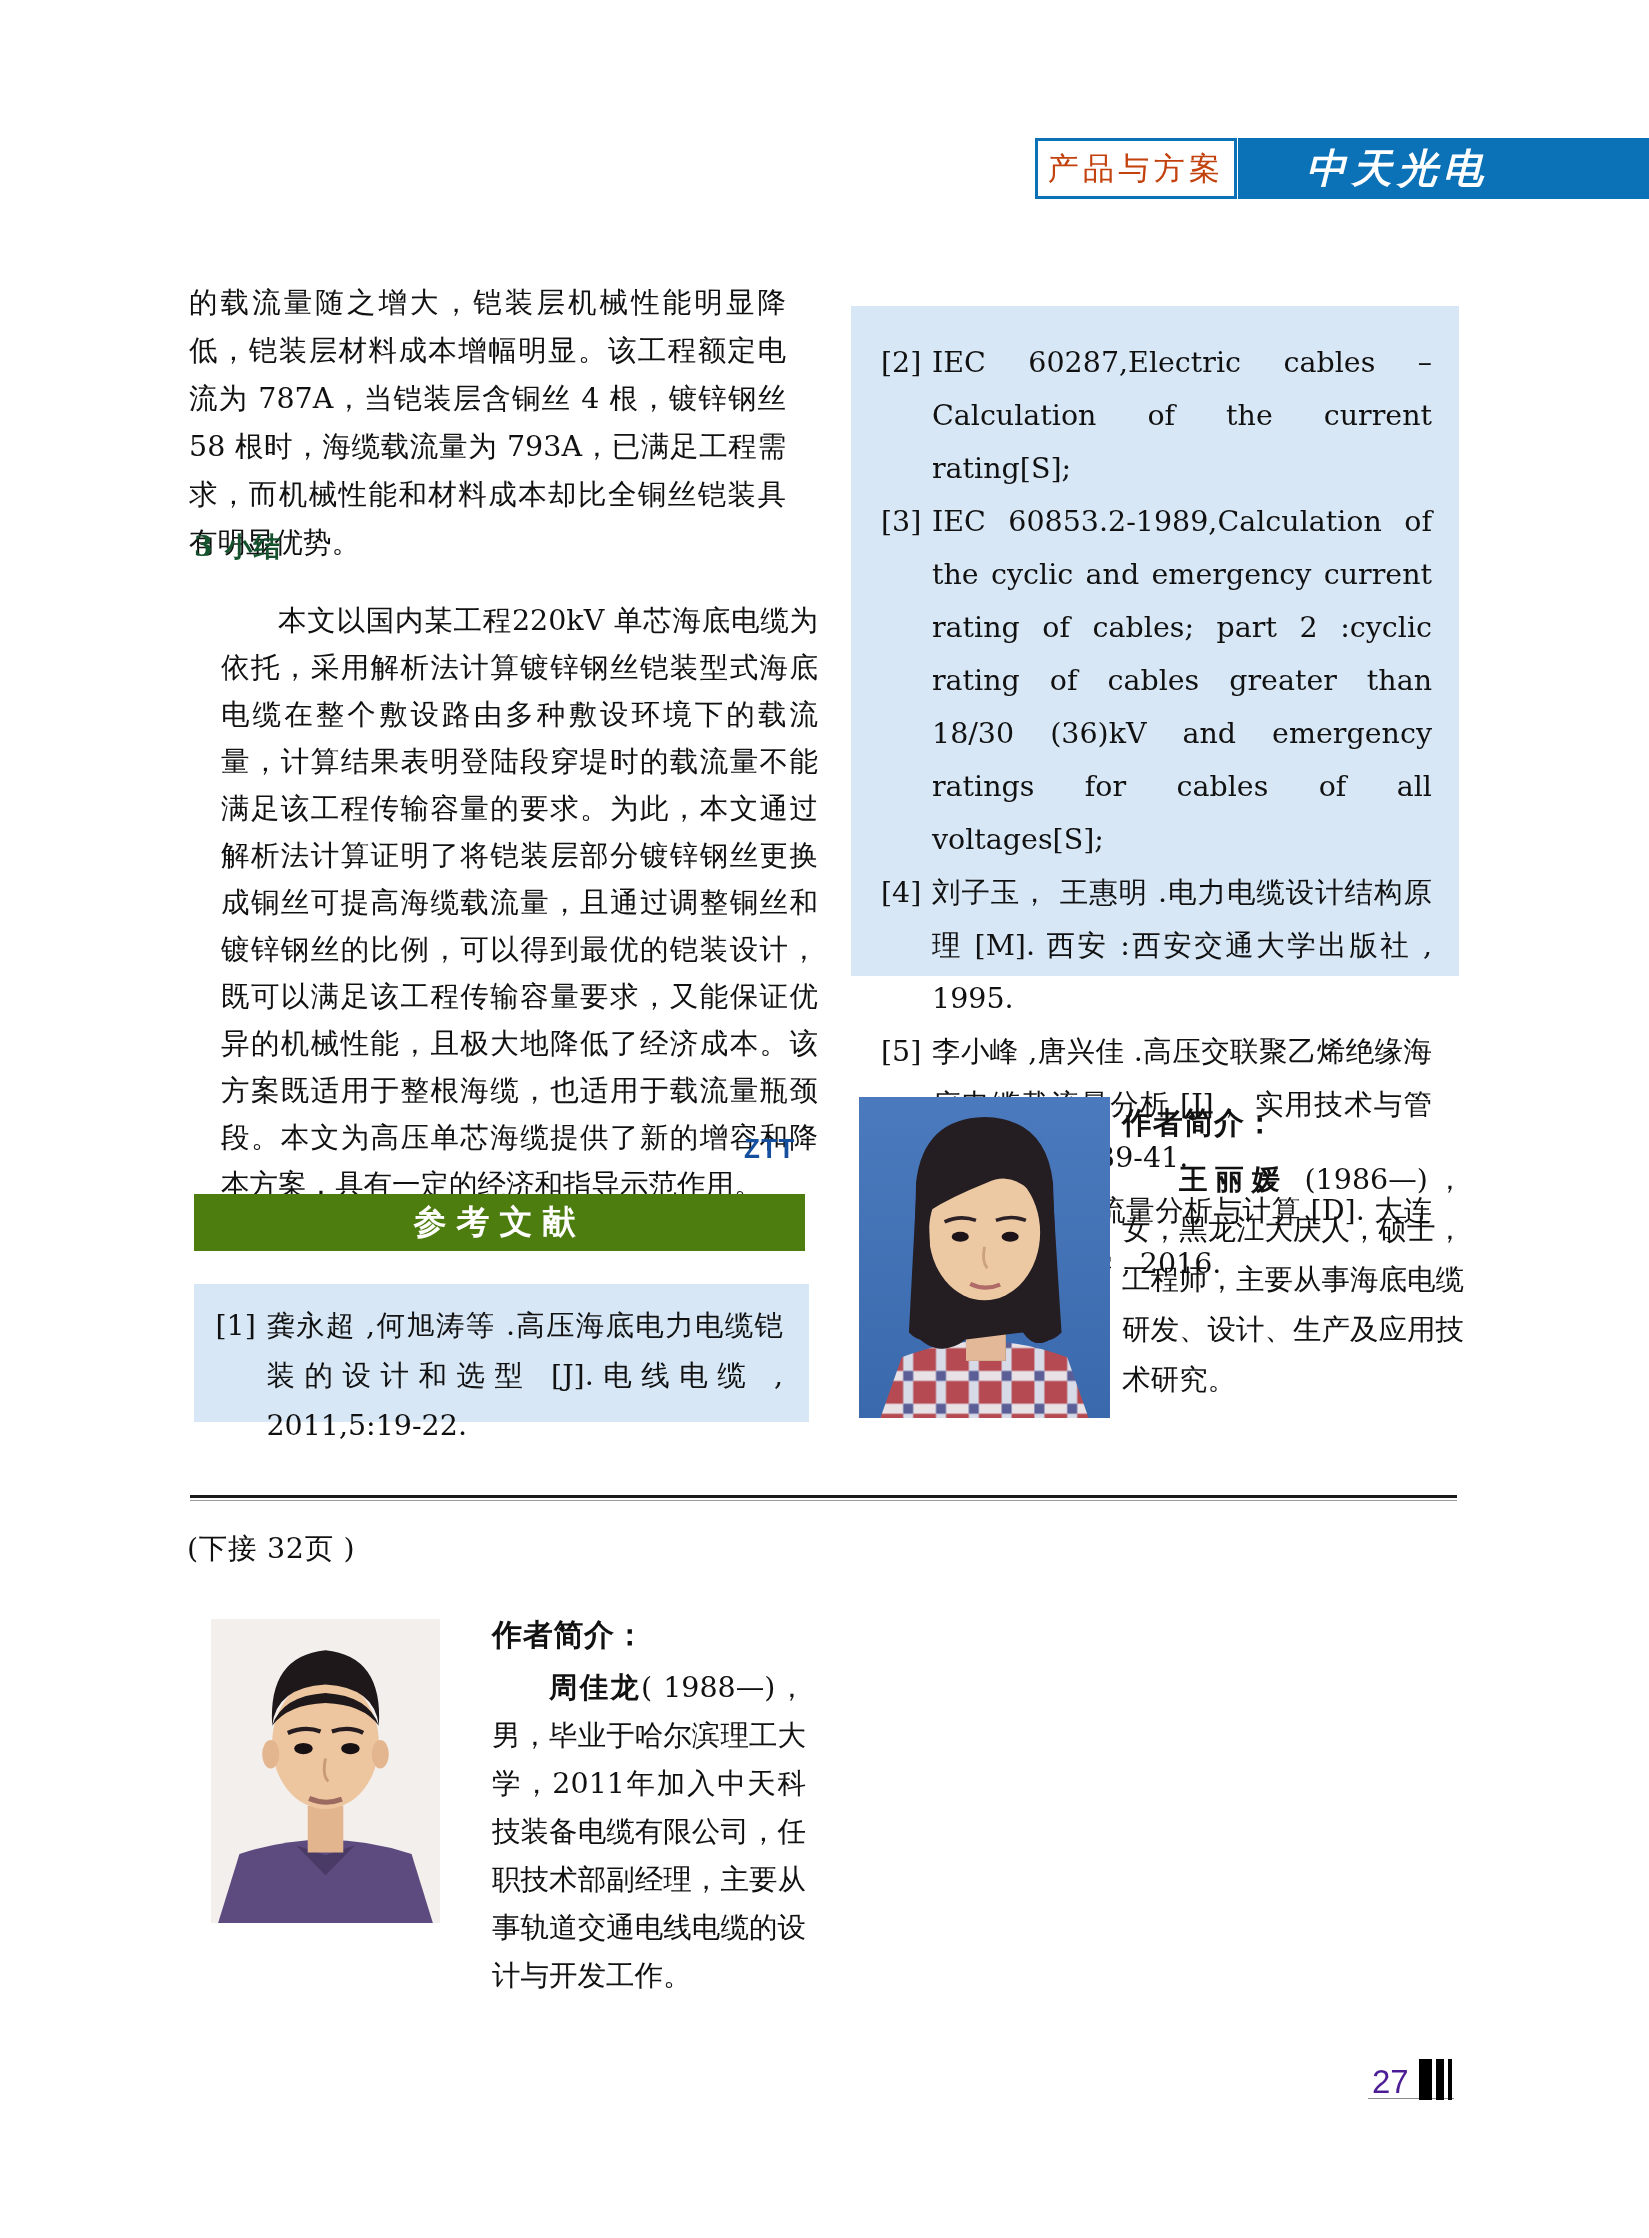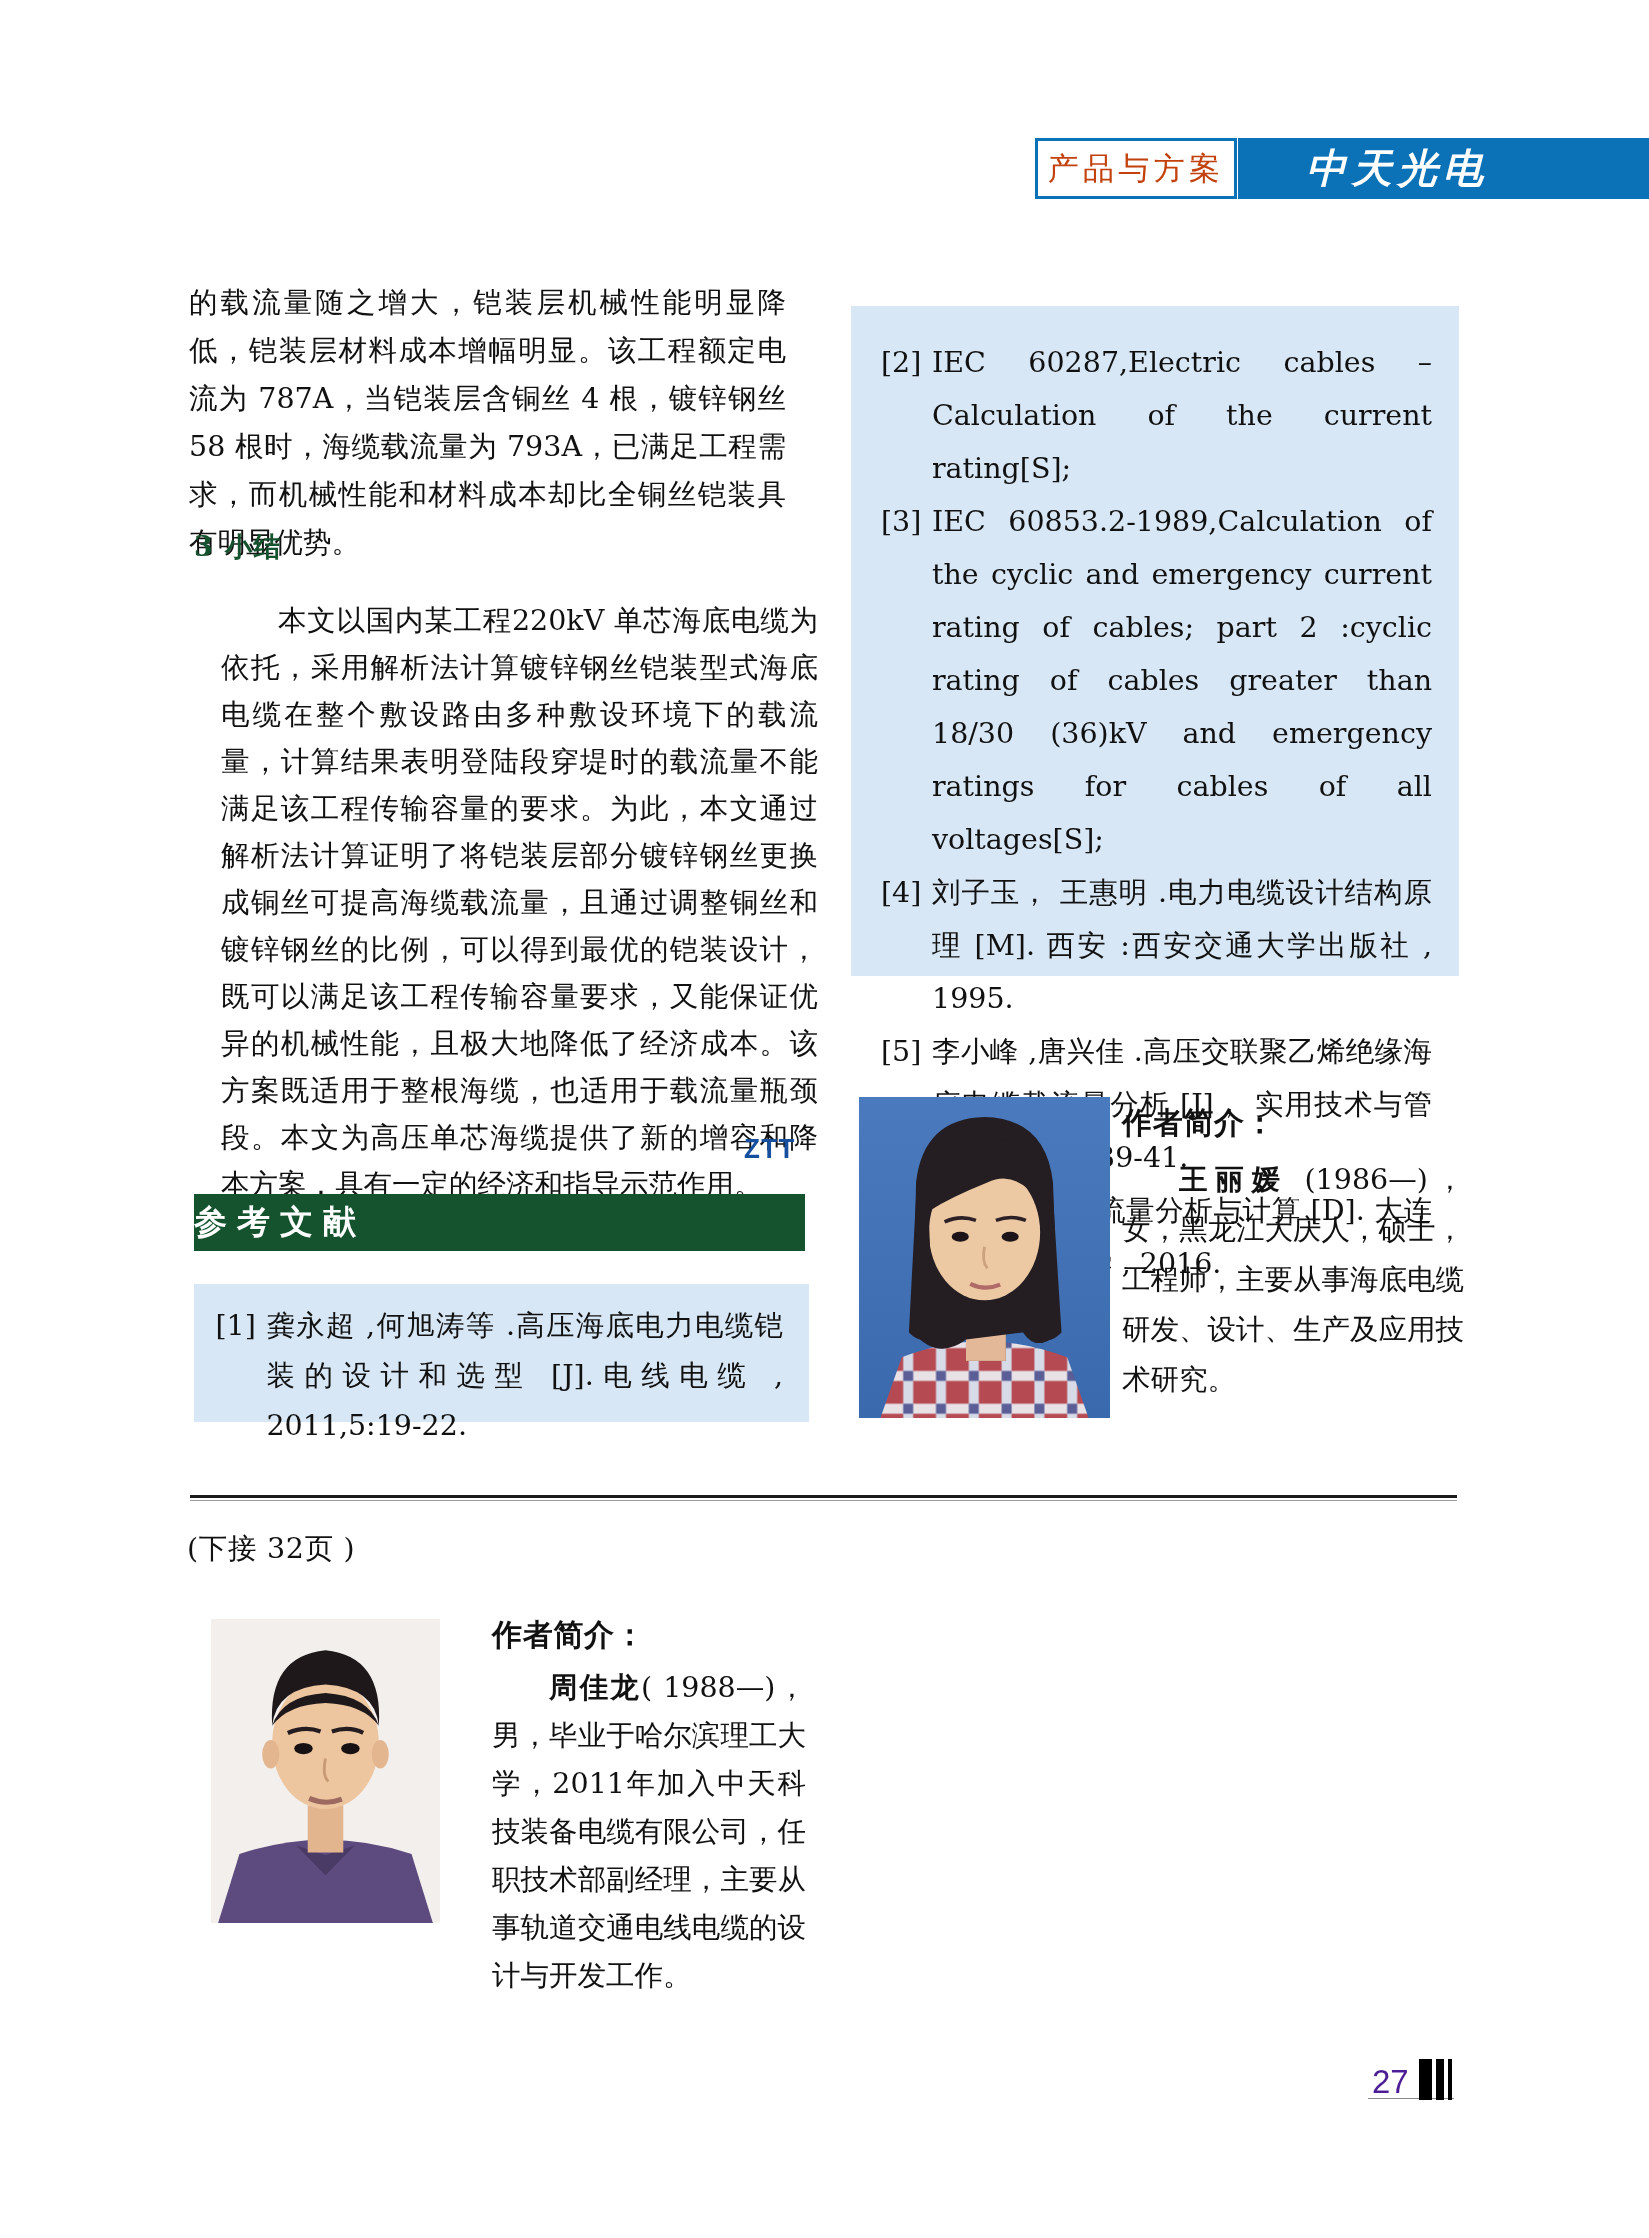--- a/index.html
+++ b/index.html
@@ -44,21 +44,21 @@
     font-size:28.5px;line-height:47px;text-align:justify;text-indent:2em;margin-left:32px;
   }
   .ztt-mark{
     position:absolute;left:744px;top:1134px;
     font-family:"Liberation Sans", sans-serif;
     font-size:26px;font-weight:900;color:#164f9e;letter-spacing:1.4px;
     transform:scaleY(1.05);
   }
   .ref-banner{
     position:absolute;left:194px;top:1194px;width:611px;height:57px;
-    background:#14532d;display:flex;align-items:center;justify-content:flex-start;
+    background:#4d7c0f;display:flex;align-items:center;justify-content:center;
   }
   .ref-banner span{
     color:#fff;font-size:33px;font-weight:bold;letter-spacing:10px;
   }
   .refbox1{
     position:absolute;left:194px;top:1284px;width:615px;height:138px;
     background:#d8e7f5;box-sizing:border-box;padding:17px 26px 0 21.4px;
   }
   
   .ref-row{display:flex;font-size:28.5px;line-height:53px;}

